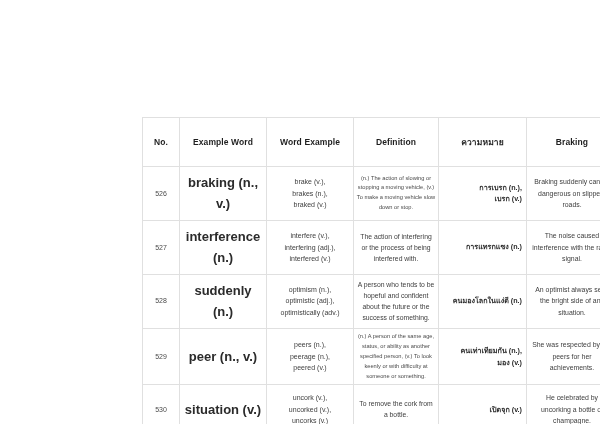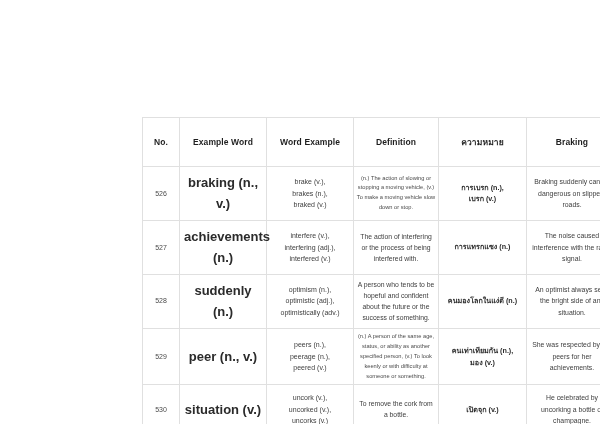--- a/index.html
+++ b/index.html
@@ -37,21 +37,21 @@
   td{
     height:49px;
     font-size:7px;color:var(--text);line-height:1.65;
   }
   .pre{white-space:pre-line;}
   .cell-no{font-size:7px;color:#4a4a4a;}
   .cell-common{font-weight:bold;color:#2b2b2b;font-size:13px;}
   .cell-family{font-size:7px;}
   .cell-definition{font-size:6.8px;padding:4px 3px;}
   .cell-definition.small{font-size:5.7px;line-height:1.75;padding:3px 2px;color:#4a4a4a;}
-  .cell-meaning{font-weight:bold;font-size:7.2px;color:#2b2b2b;}
+  .cell-meaning{font-weight:bold;font-size:7.2px;color:#2b2b2b;text-align:right;}
   .cell-example{font-size:6.9px;}
 </style>
 </head>
 <body>
 
 <div class="page">
   <div class="table-wrap">
     <table>
       <colgroup>
         <col class="c-no">
@@ -79,21 +79,21 @@
 brakes (n.),
 braked (v.)</td>
     <td class="cell-definition small">(n.) The action of slowing or stopping a moving vehicle, (v.) To make a moving vehicle slow down or stop.</td>
     <td class="cell-meaning pre">การเบรก (n.),
 เบรก (v.)</td>
     <td class="cell-example">Braking suddenly can be dangerous on slippery roads.</td>
   </tr>
 
   <tr>
     <td class="cell-no">527</td>
-    <td class="cell-common">achievements (n.)</td>
+    <td class="cell-common">interference (n.)</td>
     <td class="cell-family pre">interfere (v.),
 interfering (adj.),
 interfered (v.)</td>
     <td class="cell-definition">The action of interfering or the process of being interfered with.</td>
     <td class="cell-meaning pre">การแทรกแซง (n.)</td>
     <td class="cell-example">The noise caused interference with the radio signal.</td>
   </tr>
 
   <tr>
     <td class="cell-no">528</td>

